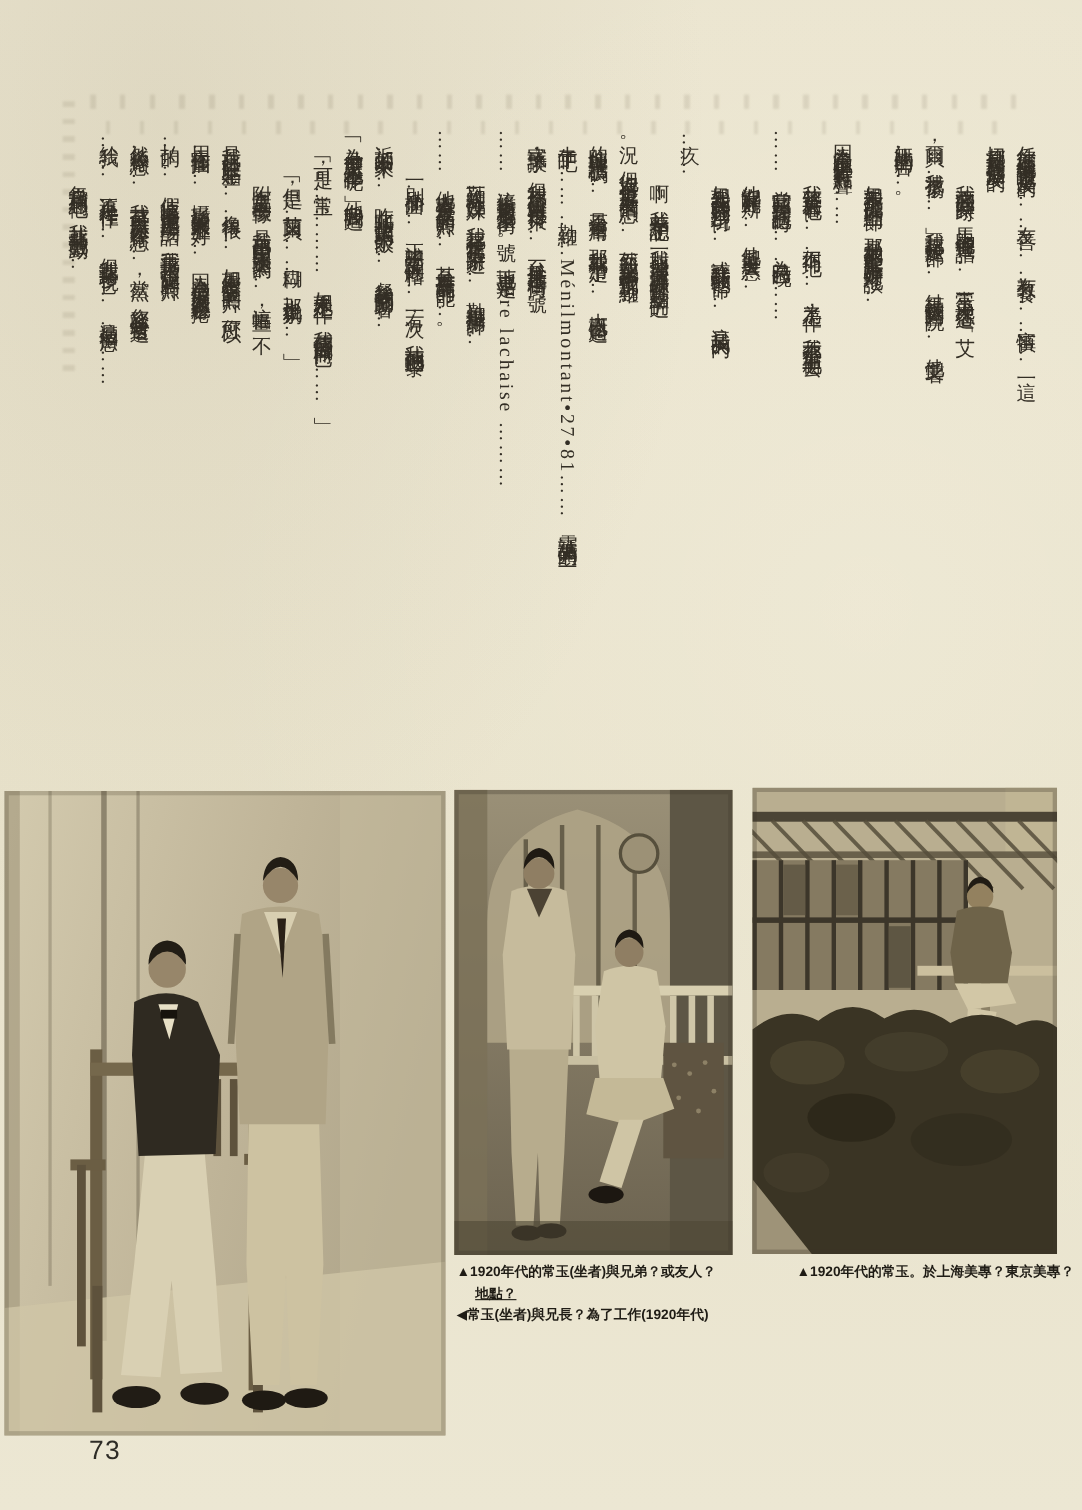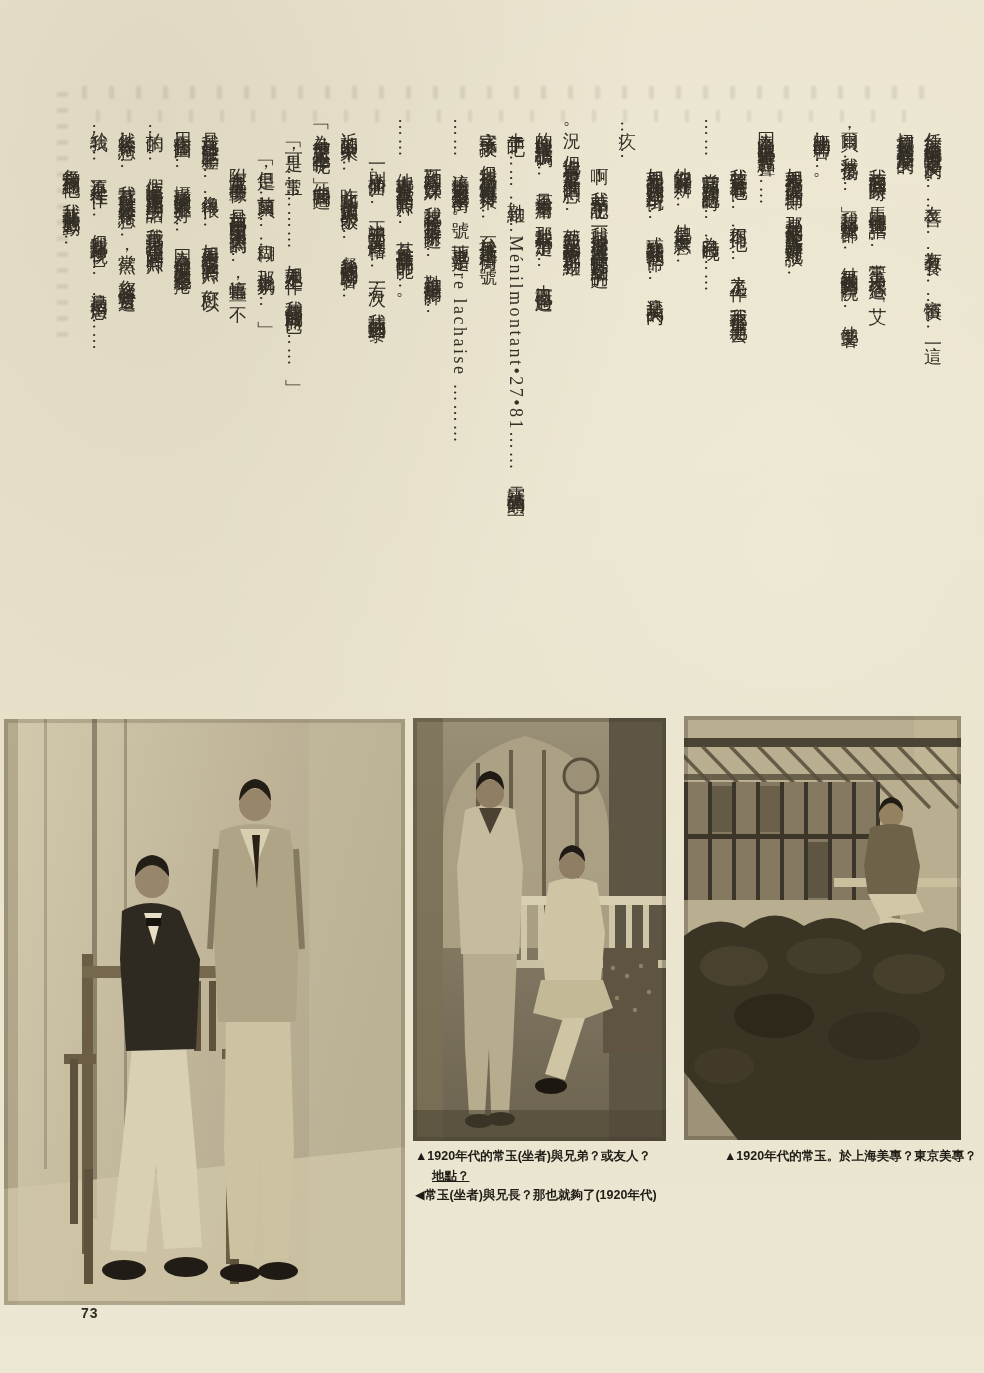--- a/index.html
+++ b/index.html
@@ -36,21 +36,21 @@
   
   .caption{position:absolute;font-family:"Liberation Sans","DejaVu Sans",sans-serif;
     font-size:12.5px;font-weight:600;color:#1f1c15;line-height:19.5px;}
   .caption p{margin:0;}
   .caption-mid{left:415px;top:1147px;width:260px;}
   .caption-mid p:nth-child(2){padding-left:17px;text-decoration:underline;}
   .caption-right{left:724px;top:1147px;width:290px;}
   
   .page-number{position:absolute;left:81px;top:1305px;
     font-family:"Liberation Sans","DejaVu Sans",sans-serif;
-    font-size:14px;letter-spacing:1px;color:#2e2c26;font-weight:bold;}
+    font-size:24px;letter-spacing:1px;color:#2e2c26;}
 </style>
 </head>
 <body>
 
 <div class="page">
 
   <div class="bleed bleed-top1"></div>
   <div class="bleed bleed-top2"></div>
   <div class="bleed bleed-left"></div>
 
@@ -248,21 +248,21 @@
       <ellipse cx="40" cy="350" rx="30" ry="18" fill="#46402d" opacity="0.6"></ellipse>
       <path d="M0,356 L54,424 L0,424 Z" fill="#b0a587" opacity="0.85"></path>
       <rect x="2" y="2" width="273" height="420" fill="none" stroke="#3f392b" stroke-opacity="0.3" stroke-width="4"></rect>
     </svg>
   </figure>
 
   <div class="caption caption-mid">
 
   <p class="cap-line">▲1920年代的常玉(坐者)與兄弟？或友人？</p>
       <p class="cap-line">地點？</p>
-      <p class="cap-line">◀常玉(坐者)與兄長？那也就夠了(1920年代)</p>
+      <p class="cap-line">◀常玉(坐者)與兄長？為了工作(1920年代)</p>
     </div>
 
   <div class="caption caption-right">
 
   <p class="cap-line">▲1920年代的常玉。於上海美專？東京美專？</p>
     </div>
 
   <div class="page-number">73</div>
 
 </div>

